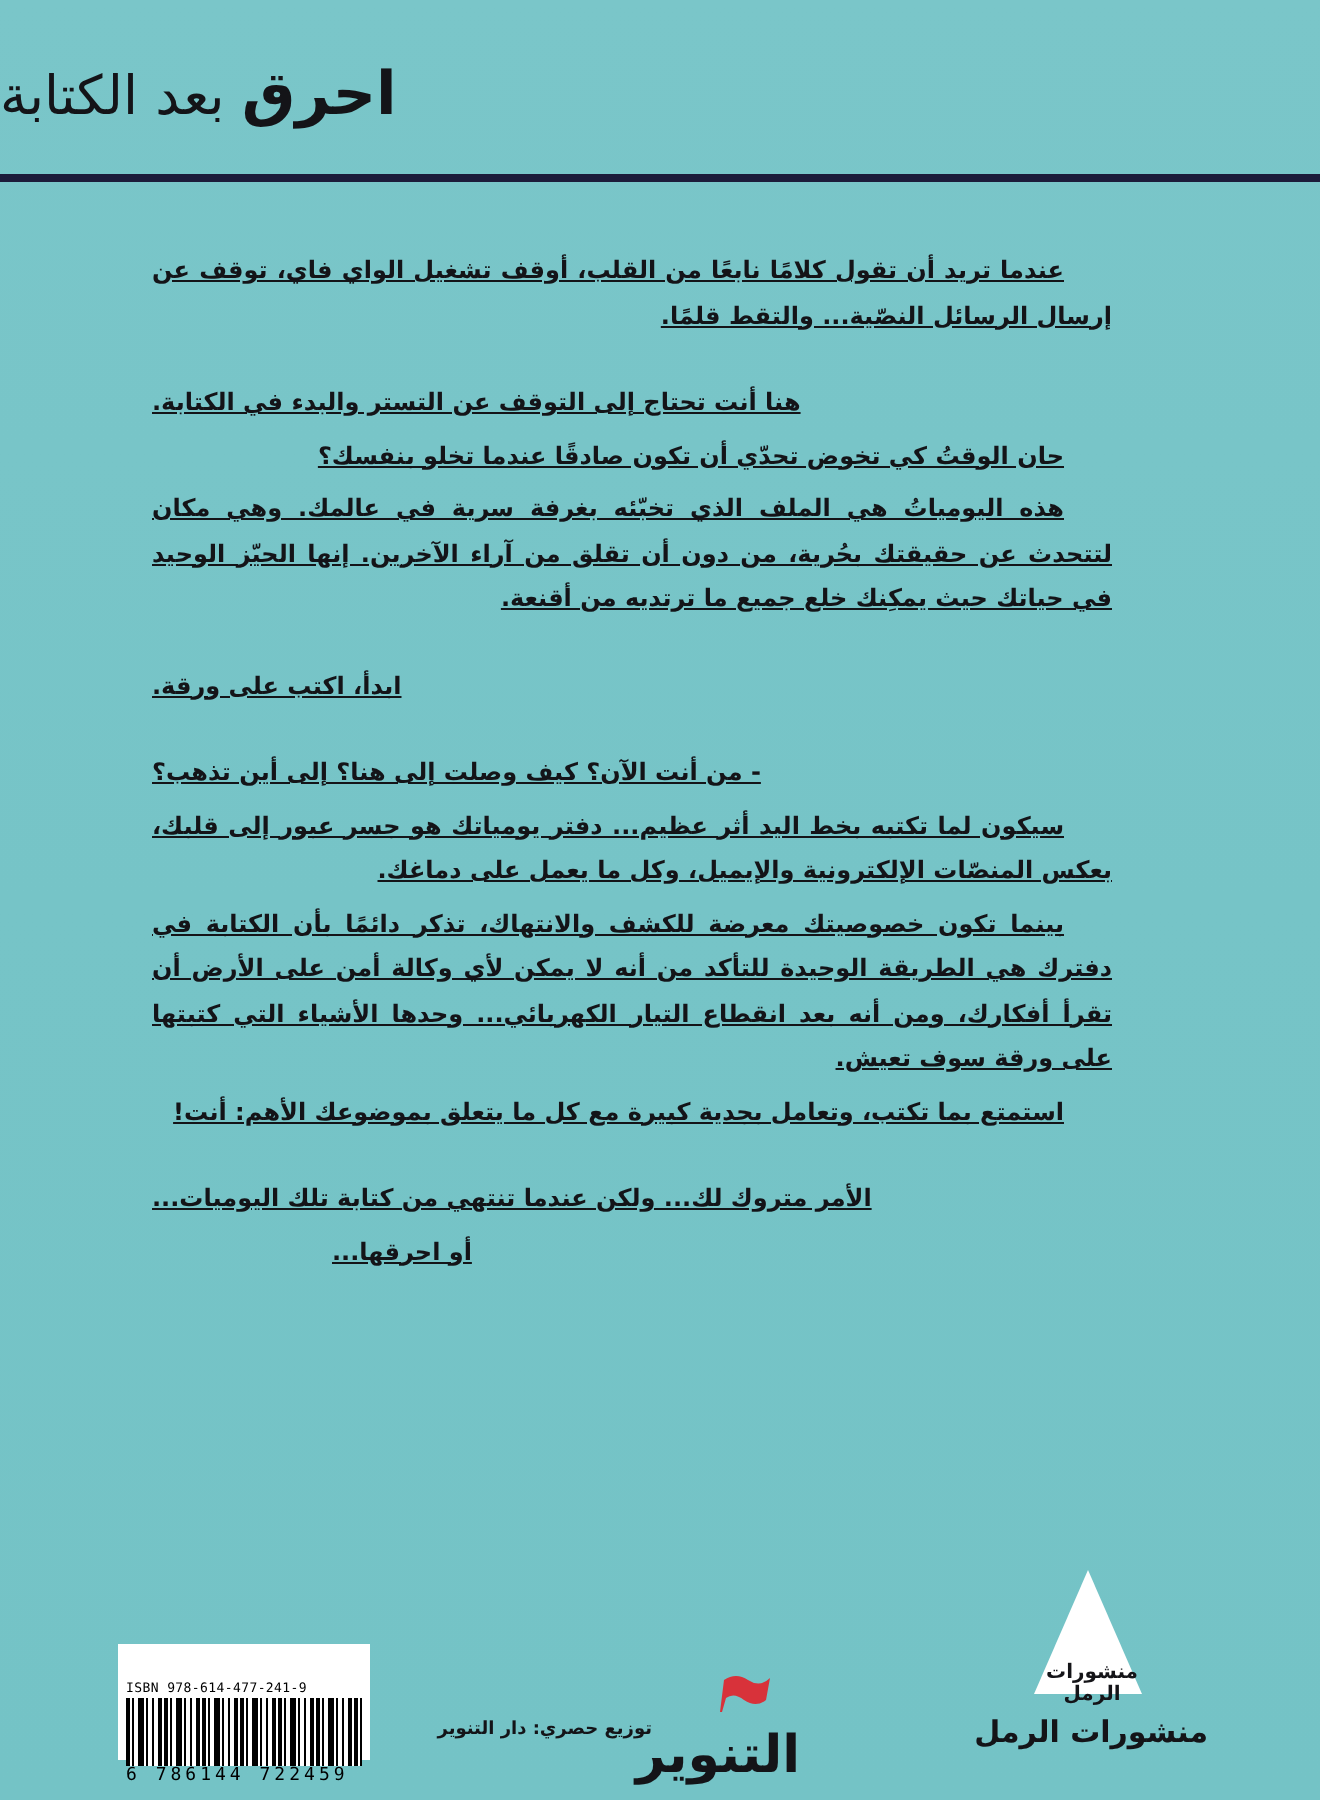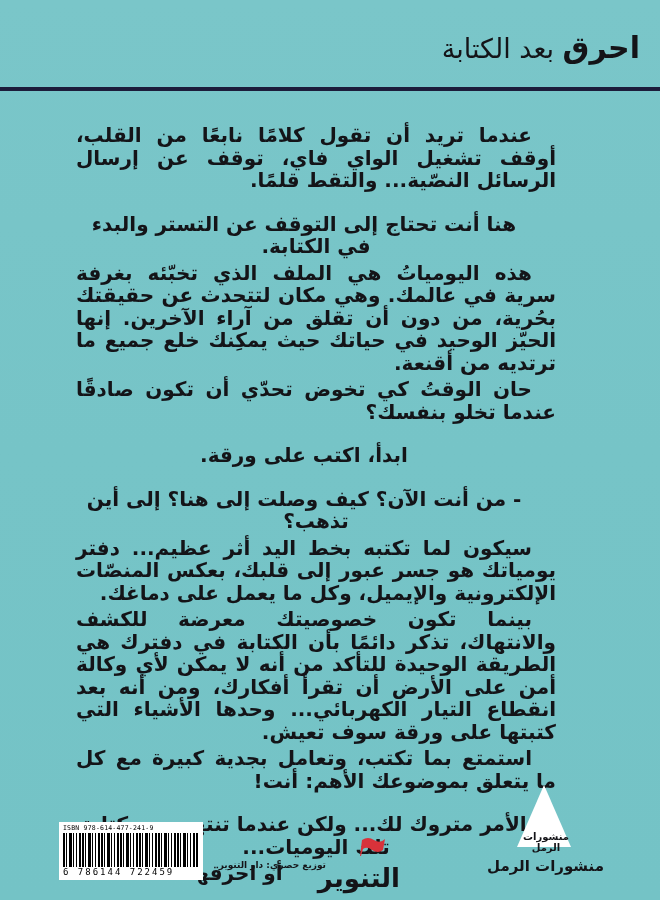--- a/index.html
+++ b/index.html
@@ -18,21 +18,21 @@
     .cover {
       position: absolute;
       inset: 0;
       background: linear-gradient(180deg, #7ac6c9 0%, #76c4c7 50%, #74c3c6 100%);
     }
     .title {
       position: absolute;
       top: 30px;
       left: 0;
       width: 640px;
-      text-align: right;
+      text-align: left;
       direction: rtl;
       font-size: 27px;
       line-height: 36px;
       color: #141418;
     }
     .title .word-bold {
       font-weight: bold;
       font-size: 30px;
     }
     .title .word-rest {
@@ -46,51 +46,52 @@
       height: 4px;
       background: #1c1c3a;
     }
     .body-text {
       position: absolute;
       top: 124px;
       left: 76px;
       width: 480px;
       direction: rtl;
       text-align: justify;
-      font-size: 20px;
+      font-size: 12px;
       line-height: 22.5px;
       font-weight: bold;
+      text-decoration: underline;
     }
     .body-text p {
       margin: 0 0 4px 0;
     }
     .body-text p.indent {
       text-indent: 24px;
     }
     .body-text p.gap-top {
       margin-top: 28px;
     }
     .body-text p.center-last {
       text-align: left;
       padding-left: 90px;
       margin-top: 4px;
     }
     .body-text p.no-justify {
-      text-align: center;
+      text-align: left;
       margin-top: 21px;
     }
     .barcode {
       position: absolute;
       left: 59px;
       top: 822px;
-      width: 144px;
+      width: 126px;
       height: 58px;
       background: #ffffff;
       box-sizing: border-box;
-      padding: 2px 4px;
+      padding: 18px 4px;
     }
     .barcode .isbn {
       font-family: "DejaVu Sans Mono", monospace;
       font-size: 6.5px;
       line-height: 8px;
       letter-spacing: 0.2px;
       white-space: nowrap;
       color: #000;
     }
     .barcode .bars {
@@ -193,22 +194,22 @@
   <div class="title">
     <span class="word-bold">احرق</span>
     <span class="word-rest">بعد الكتابة</span>
   </div>
 
   <div class="rule"></div>
 
   <div class="body-text">
     <p class="indent">عندما تريد أن تقول كلامًا نابعًا من القلب، أوقف تشغيل الواي فاي، توقف عن إرسال الرسائل النصّية... والتقط قلمًا.</p>
     <p class="indent no-justify">هنا أنت تحتاج إلى التوقف عن التستر والبدء في الكتابة.</p>
+    <p class="indent">حان الوقتُ كي تخوض تحدّي أن تكون صادقًا عندما تخلو بنفسك؟</p>
     <p class="indent">هذه اليومياتُ هي الملف الذي تخبّئه بغرفة سرية في عالمك. وهي مكان لتتحدث عن حقيقتك بحُرية، من دون أن تقلق من آراء الآخرين. إنها الحيّز الوحيد في حياتك حيث يمكِنك خلع جميع ما ترتديه من أقنعة.</p>
-    <p class="indent">حان الوقتُ كي تخوض تحدّي أن تكون صادقًا عندما تخلو بنفسك؟</p>
     <p class="indent gap-top no-justify">ابدأ، اكتب على ورقة.</p>
     <p class="indent no-justify">- من أنت الآن؟ كيف وصلت إلى هنا؟ إلى أين تذهب؟</p>
     <p class="indent">سيكون لما تكتبه بخط اليد أثر عظيم... دفتر يومياتك هو جسر عبور إلى قلبك، بعكس المنصّات الإلكترونية والإيميل، وكل ما يعمل على دماغك.</p>
     <p class="indent">بينما تكون خصوصيتك معرضة للكشف والانتهاك، تذكر دائمًا بأن الكتابة في دفترك هي الطريقة الوحيدة للتأكد من أنه لا يمكن لأي وكالة أمن على الأرض أن تقرأ أفكارك، ومن أنه بعد انقطاع التيار الكهربائي... وحدها الأشياء التي كتبتها على ورقة سوف تعيش.</p>
     <p class="indent">استمتع بما تكتب، وتعامل بجدية كبيرة مع كل ما يتعلق بموضوعك الأهم: أنت!</p>
     <p class="indent no-justify">الأمر متروك لك... ولكن عندما تنتهي من كتابة تلك اليوميات...</p>
     <p class="center-last">أو احرقها...</p>
   </div>
 
   <div class="barcode">

